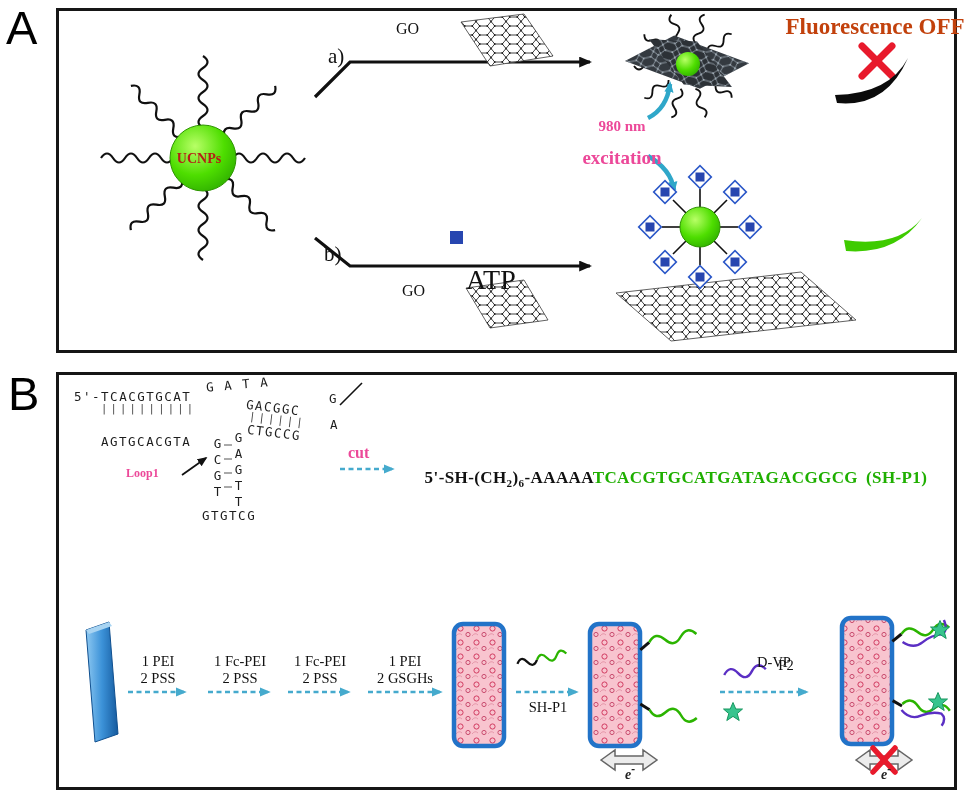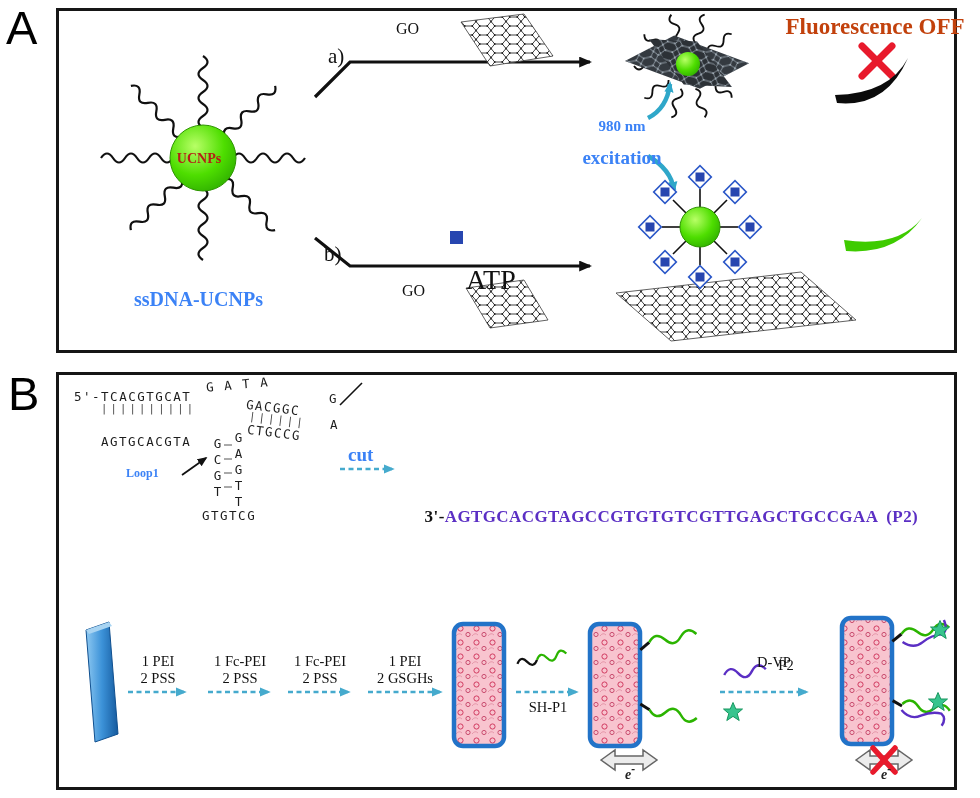--- a/index.html
+++ b/index.html
@@ -1,21 +1,21 @@
 <!DOCTYPE html>
 <html><head>
 <meta charset="utf-8">
 <style>
   html,body{margin:0;padding:0;background:#fff;}
   .stage{position:relative;width:980px;height:798px;background:#fff;overflow:hidden;
          font-family:"Liberation Serif",serif;}
   .abs{position:absolute;}
   .panel{position:absolute;border:3px solid #161616;background:#fff;box-sizing:border-box;}
   .big-letter{position:absolute;font-family:"Liberation Sans",sans-serif;font-size:47px;color:#000;line-height:1;}
-  .t{position:absolute;white-space:pre;color:#3b82f6;}
+  .t{position:absolute;white-space:pre;color:#ec4899;}
   .serif{font-family:"Liberation Serif",serif;}
   .b{font-weight:bold;}
   .c{text-align:center;}
   .hp{position:absolute;font-family:"DejaVu Sans Mono",monospace;font-size:12.5px;letter-spacing:1.5px;color:#1d1d1d;white-space:pre;}
   .hpv{writing-mode:vertical-rl;text-orientation:upright;letter-spacing:1px;}
   .bond{font-size:10.5px;letter-spacing:3.2px;color:#444;}
   .seq{position:absolute;font-family:"Liberation Serif",serif;font-weight:bold;font-size:17px;letter-spacing:0.4px;white-space:pre;color:#111;}
   .seq sub{font-size:11px;}
   .seq .g{color:#1faf00;}
   .seq .p{color:#5b2fc4;}
@@ -180,21 +180,20 @@
             <rect x="-4.5" y="-4.5" width="9" height="9" fill="#2746b0"></rect>
           </g>
       </g>
       <circle r="20" fill="url(#gGreen)" stroke="#2d9400" stroke-width="1"></circle>
     </g>
 
     <path d="M790,243 Q840,247 866,210 Q842,240 788,232 Z" fill="#3ecb00"></path>
   </svg>
 
   <div class="t serif b" style="left:171px;top:151px;width:56px;text-align:center;font-size:14px;color:#b51f16;">UCNPs</div>
-  <div class="t serif b c" style="left:96px;top:288px;width:205px;font-size:20px;">ssDNA-UCNPs</div>
   <div class="route serif" style="left:328px;top:44px;">a)</div>
   <div class="golabel serif" style="left:396px;top:20px;">GO</div>
   <div class="fluor serif" style="left:775px;top:14px;width:200px;">Fluorescence OFF</div>
   <div class="t serif b c" style="left:570px;top:118px;width:104px;font-size:15px;">980 nm</div>
   <div class="t serif b c" style="left:570px;top:147px;width:104px;font-size:19px;">excitation</div>
   <div class="route serif" style="left:324px;top:242px;">b)</div>
   <div class="golabel serif" style="left:466px;top:220px;font-size:28px;margin-top:44px;">ATP</div>
   <div class="golabel serif" style="left:402px;top:282px;">GO</div>
 
   <div class="big-letter" style="left:8px;top:370px;">B</div>
@@ -297,24 +296,24 @@
   <div class="hp" style="left:101px;top:414px;margin-top:20px;">AGTGCACGTA</div>
   <div class="hp" style="left:246px;top:400px;transform:rotate(7deg);">GACGGC</div>
   <div class="hp" style="left:329px;top:391px;">G</div>
   <div class="hp bond" style="left:249px;top:413px;transform:rotate(7deg);">||||||</div>
   <div class="hp" style="left:247px;top:425px;transform:rotate(7deg);">CTGCCG</div>
   <div class="hp" style="left:330px;top:417px;">A</div>
   <div class="hp hpv" style="left:210px;top:436px;height:62px;">GCGT</div>
   <div class="hp hpv" style="left:231px;top:430px;height:78px;">GAGTT</div>
   <div class="hp" style="left:202px;top:508px;">GTGTCG</div>
   <div class="t serif b" style="left:126px;top:466px;font-size:12px;">Loop1</div>
-  <div class="t serif b" style="left:348px;top:444px;font-size:19px;">cut</div>
-
-  <div class="seq" style="left:406px;top:487px;">
-    <span>3'-</span><span class="p">AGTGCACGTAGCCGTGTGTCGTTGAGCTGCCGAA</span><span class="p nm">(P2)</span>
+  <div class="t serif b" style="left:348px;top:444px;font-size:16px;">cut</div>
+
+  <div class="seq" style="left:406px;top:448px;">
+    <span>5'-SH-(CH</span><sub>2</sub><span>)</span><sub>6</sub><span>-AAAAA</span><span class="g">TCACGTGCATGATAGACGGCG</span><span class="g nm">(SH-P1)</span>
   </div>
 
   <div class="step-label" style="left:120px;top:653px;width:76px;">1 PEI</div>
   <div class="step-label" style="left:120px;top:670px;width:76px;">2 PSS</div>
   <div class="step-label" style="left:200px;top:653px;width:80px;">1 Fc-PEI</div>
   <div class="step-label" style="left:200px;top:670px;width:80px;">2 PSS</div>
   <div class="step-label" style="left:280px;top:653px;width:80px;">1 Fc-PEI</div>
   <div class="step-label" style="left:280px;top:670px;width:80px;">2 PSS</div>
   <div class="step-label" style="left:362px;top:653px;width:86px;">1 PEI</div>
   <div class="step-label" style="left:362px;top:670px;width:86px;">2 GSGHs</div>

